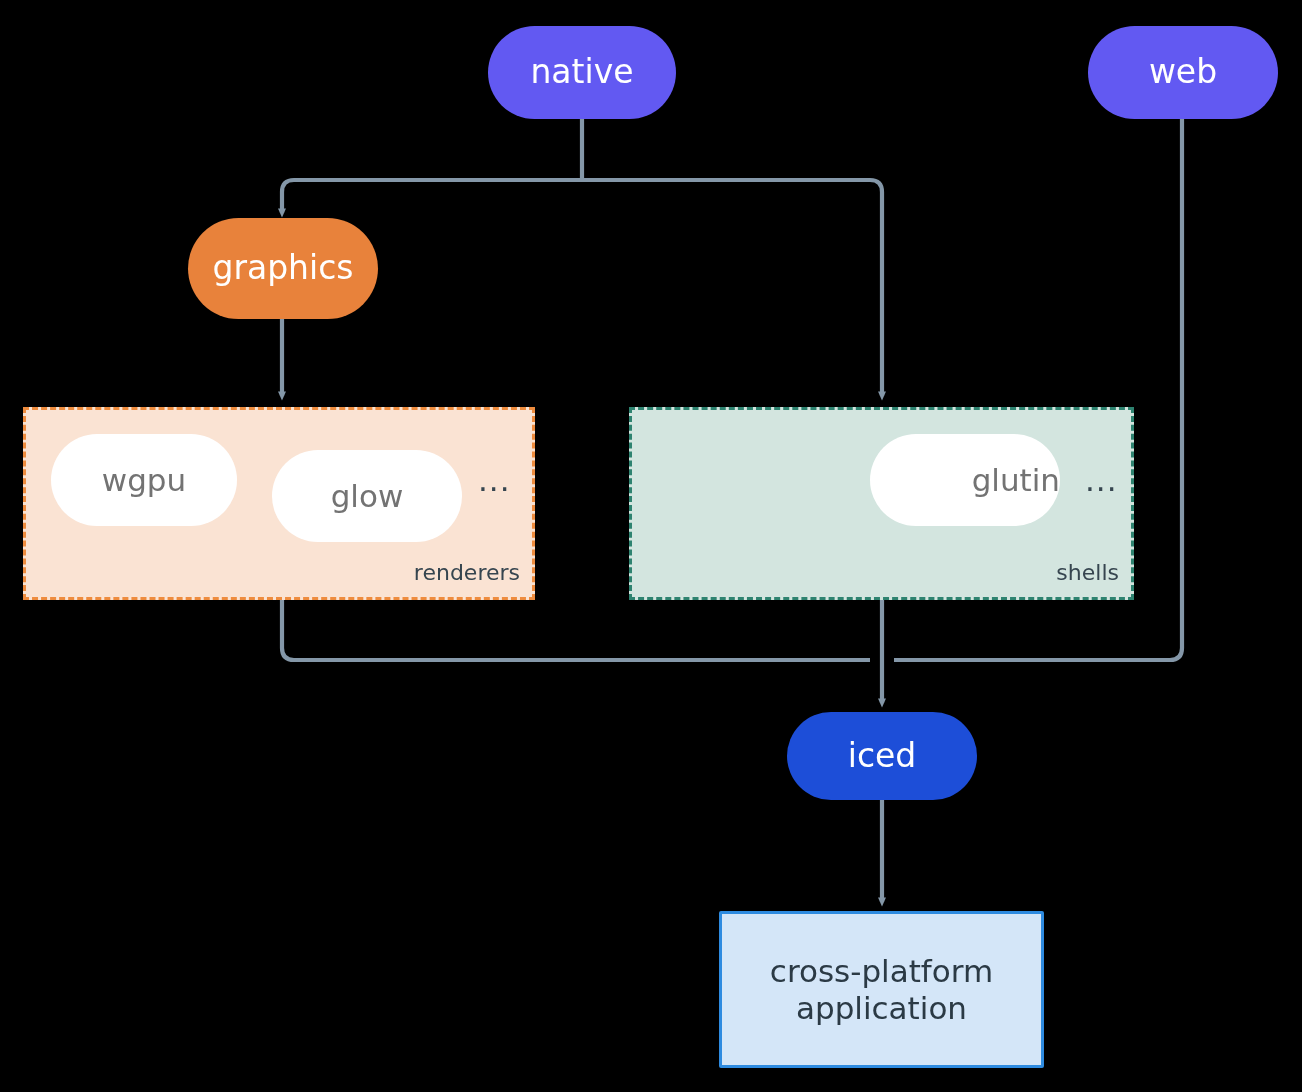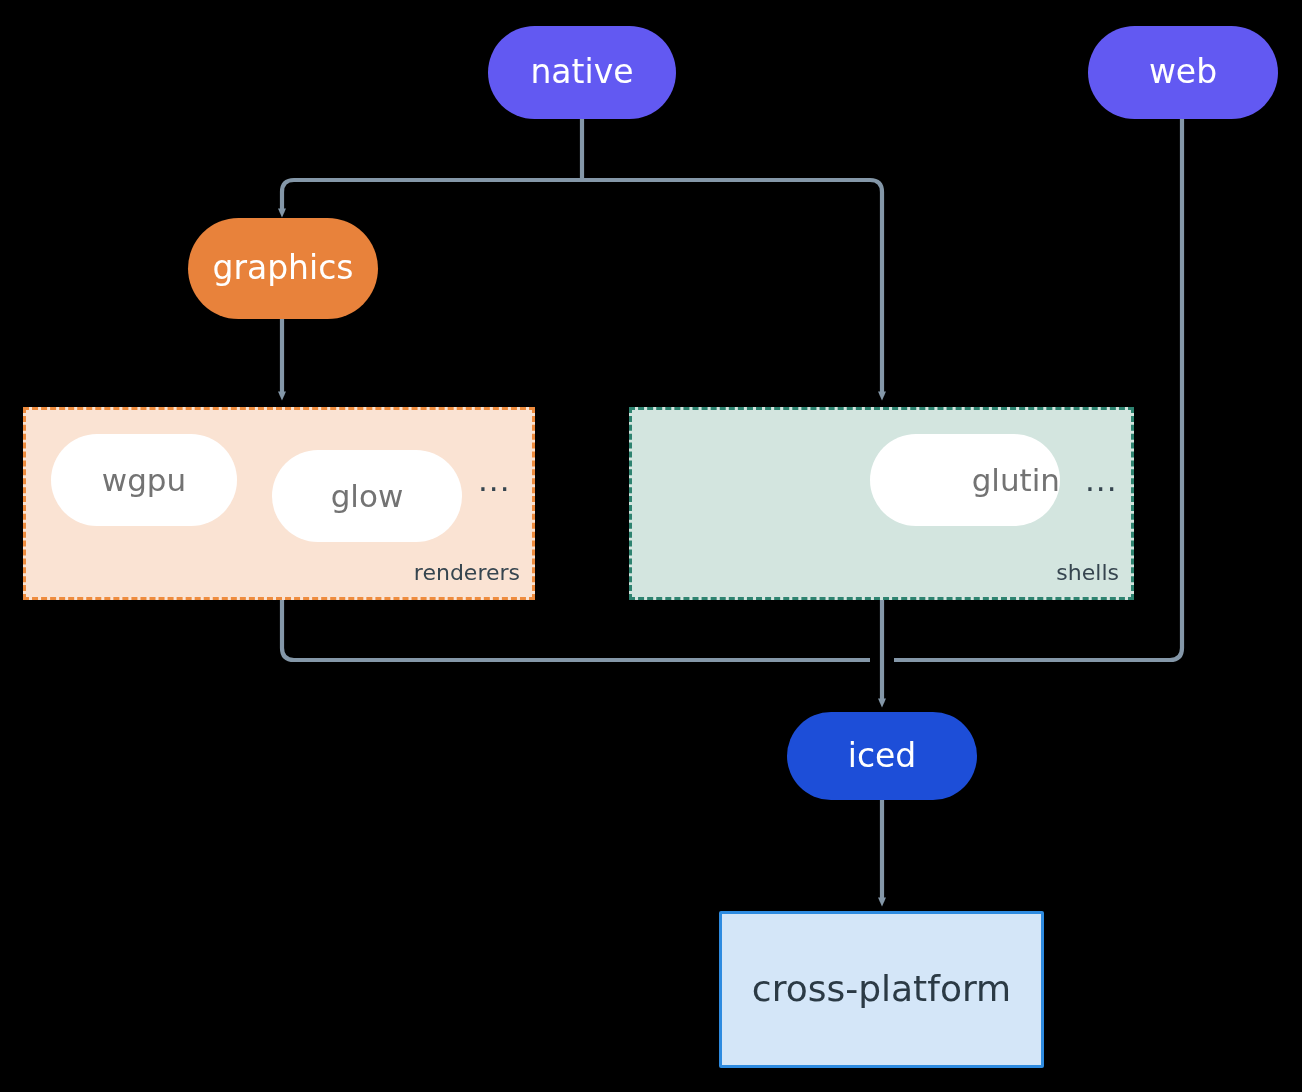--- a/index.html
+++ b/index.html
@@ -48,21 +48,21 @@
   }
   .node-iced {
     background: #1d4ed8;
     color: #ffffff;
     font-size: 33px;
   }
   .node-app {
     background: #D4E6F8;
     border: 3px solid #2E8BE0;
     color: #2B3A45;
-    font-size: 36px;
+    font-size: 31px;
     border-radius: 2px;
     flex-direction: column;
   }
   .node-app span { display: block; }
   .group-box {
     position: absolute;
     box-sizing: border-box;
   }
   .group-renderers {
     background: #FAE3D3;
@@ -159,15 +159,16 @@
   <div class="node pill node-graphics" style="left:188px; top:218px; width:190px; height:101px;">
     <span>graphics</span>
   </div>
 
   <div class="node pill node-iced" style="left:787px; top:712px; width:190px; height:88px;">
     <span>iced</span>
   </div>
 
   <div class="node node-app" style="left:719px; top:911px; width:325px; height:157px;">
     <span>cross-platform</span>
+    <span>application</span>
   </div>
 
 </div>
 
 </body></html>

